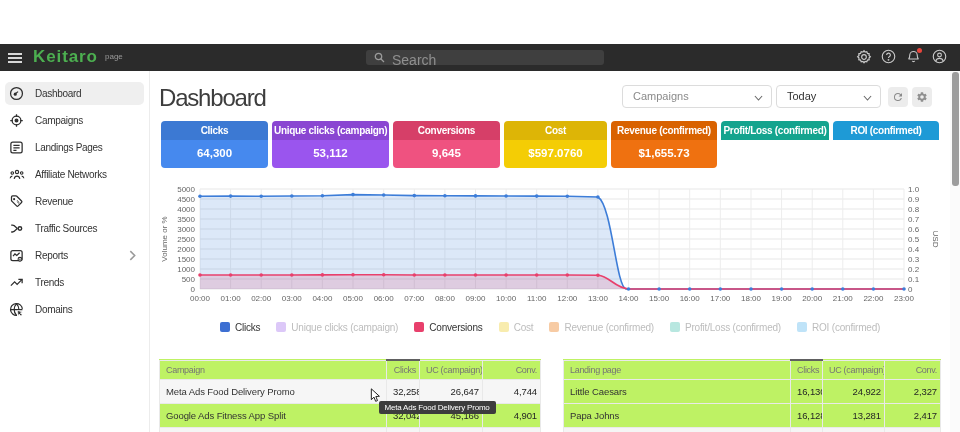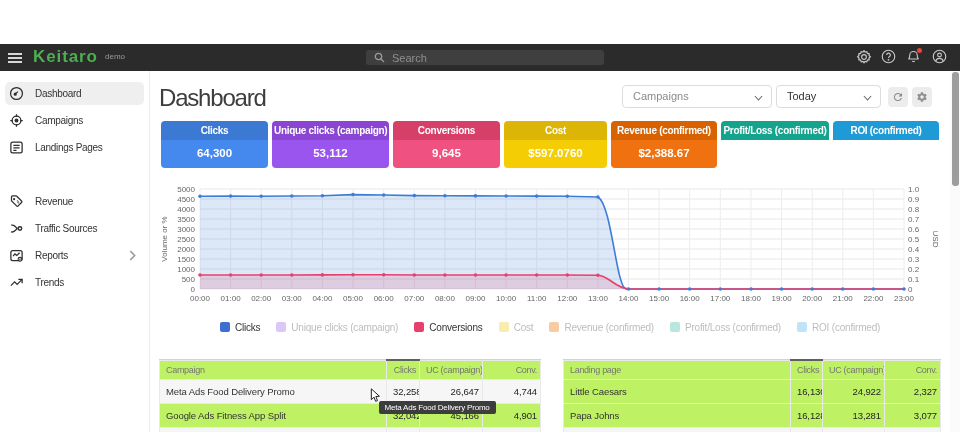--- a/index.html
+++ b/index.html
@@ -6,21 +6,21 @@
   html,body { width:960px; height:432px; overflow:hidden; font-family:"Liberation Sans", sans-serif; background:#fff; }
   #page { position:relative; width:960px; height:400px;margin-top:44px; }
   .abs { position:absolute; }
 
   
   #topbar { left:0; top:0; width:960px; height:27px; background:#2b2b2b; }
   #burger div { width:14px; height:1.8px; background:#d8d8d8; margin-bottom:2.4px; }
   #logo { left:33px; top:3px; font-size:17px; font-weight:bold; color:#4caf50; letter-spacing:0.9px; }
   #demo { left:105px; top:8px; font-size:8px; color:#9a9a9a; }
   #search { left:366px; top:6px; width:238px; height:15px; background:#3f3f3f; border-radius:3px; }
-  #search span { position:absolute; left:26px; top:2px; font-size:11px; color:#8f8f8f; }
+  #search span { position:absolute; left:26px; top:2px; font-size:14px; color:#8f8f8f; }
 
   
   #sidebar { left:0; top:27px; width:150px; height:405px; background:#fff; border-right:1px solid #ececec; }
   .sideitem { position:absolute; left:0; width:150px; height:27px; }
   .sideitem .ic { position:absolute; left:9px; top:6px; }
   .sideitem .lbl { position:absolute; left:35px; top:7.5px; font-size:10px; letter-spacing:-0.3px; color:#333; }
   #selpill { left:5px; top:11px; width:139px; height:23px; background:#efefef; border-radius:5px; }
 
   
   #title { left:159px; top:40px; font-size:24px; color:#3d3d3d; font-weight:400; letter-spacing:-1.2px; }
@@ -62,21 +62,21 @@
 <body>
 <div id="page">
 
   <div class="abs" id="topbar">
     <div class="abs" id="burger" style="left:8px; top:9px;">
         <div></div>
         <div></div>
         <div></div>
       </div>
     <div class="abs" id="logo">Keitaro</div>
-    <div class="abs" id="demo">demo</div>
+    <div class="abs" id="demo">page</div>
     <div class="abs" id="search">
       <svg class="abs" style="left:8px;top:2px" width="11" height="11" viewBox="0 0 11 11">
           <circle cx="4.5" cy="4.5" r="3.2" fill="none" stroke="#9a9a9a" stroke-width="1.3"></circle>
           <line x1="7" y1="7" x2="10" y2="10" stroke="#9a9a9a" stroke-width="1.3"></line>
         </svg>
       <span>Search</span>
     </div>
 
     <svg class="abs" style="left:856px;top:5px" width="16" height="16" viewBox="0 0 24 24" fill="none" stroke="#c9c9c9" stroke-width="1.8">
         <path d="M12 8.5a3.5 3.5 0 1 0 0 7 3.5 3.5 0 0 0 0-7z"></path>
@@ -117,20 +117,31 @@
         </svg>
       <div class="lbl">Campaigns</div>
     </div>
     <div class="sideitem" style="top:63px">
       <svg class="ic" width="15" height="15" viewBox="0 0 24 24" fill="none" stroke="#2d2d2d" stroke-width="2">
           <rect x="3" y="3.5" width="18" height="17" rx="3"></rect>
           <path d="M7 8.5h10M7 12.5h10M7 16.5h5"></path>
         </svg>
       <div class="lbl">Landings Pages</div>
     </div>
+    <div class="sideitem" style="top:90px">
+      <svg class="ic" width="16" height="15" viewBox="0 0 24 24" fill="none" stroke="#2d2d2d" stroke-width="1.8">
+          <circle cx="12" cy="8" r="2.6"></circle>
+          <path d="M7.5 19c.5-3 2.4-4.5 4.5-4.5s4 1.5 4.5 4.5"></path>
+          <circle cx="4.5" cy="9.5" r="2"></circle>
+          <path d="M1 18c.4-2.3 1.8-3.5 3.5-3.5"></path>
+          <circle cx="19.5" cy="9.5" r="2"></circle>
+          <path d="M23 18c-.4-2.3-1.8-3.5-3.5-3.5"></path>
+        </svg>
+      <div class="lbl">Affiliate Networks</div>
+    </div>
     <div class="sideitem" style="top:117px">
       <svg class="ic" width="15" height="15" viewBox="0 0 24 24" fill="none" stroke="#2d2d2d" stroke-width="2">
           <path d="M4 4.8A1.8 1.8 0 0 1 5.8 3h5.4a1.8 1.8 0 0 1 1.27.53l7.6 7.6a1.8 1.8 0 0 1 0 2.54l-5.4 5.4a1.8 1.8 0 0 1-2.54 0l-7.6-7.6A1.8 1.8 0 0 1 4 10.2V4.8z"></path>
           <circle cx="8.2" cy="8.2" r="1.7" fill="#2d2d2d" stroke="none"></circle>
           <path d="M12.5 11.2c1.2-1 3 .2 2 1.5s1 2.5 2 1.4" stroke-width="1.5"></path>
         </svg>
       <div class="lbl">Revenue</div>
     </div>
     <div class="sideitem" style="top:144px">
       <svg class="ic" width="15" height="15" viewBox="0 0 24 24" fill="none" stroke="#2d2d2d" stroke-width="2.2">
@@ -151,20 +162,28 @@
           <path d="M2 1l4 4-4 4"></path>
         </svg>
     </div>
     <div class="sideitem" style="top:198px">
       <svg class="ic" width="15" height="15" viewBox="0 0 24 24" fill="none" stroke="#2d2d2d" stroke-width="2">
           <path d="M3 17l6-6 4 4 8-8"></path>
           <path d="M15 7h6v6"></path>
         </svg>
       <div class="lbl">Trends</div>
     </div>
+    <div class="sideitem" style="top:225px">
+      <svg class="ic" width="15" height="15" viewBox="0 0 24 24" fill="none" stroke="#2d2d2d" stroke-width="2">
+          <path d="M21.4 11a9.5 9.5 0 1 0-8.6 10.4"></path>
+          <path d="M2.5 12h19M12 2.5c-5 5.5-5 13.5 0 19M12 2.5c2.5 2.8 3.8 6 3.8 9.5"></path>
+          <path d="M13.5 13.5l8 2.5-3.5 1.5 3 3-1.8 1.8-3-3-1.5 3.5z" fill="#2d2d2d" stroke="#fff" stroke-width="1"></path>
+        </svg>
+      <div class="lbl">Domains</div>
+    </div>
   </div>
 
   <div class="abs" id="title">Dashboard</div>
   <div class="sel" style="left:622px; width:150px;">Campaigns
     <svg class="chev" viewBox="0 0 10 10" fill="none" stroke="#666" stroke-width="1.3">
         <path d="M0.5 2.5l4.5 5 4.5-5"></path>
       </svg>
   </div>
   <div class="sel" style="left:776px; width:105px; color:#333;">Today
     <svg class="chev" viewBox="0 0 10 10" fill="none" stroke="#666" stroke-width="1.3">
@@ -194,21 +213,21 @@
     <div class="card">
         <div class="h" style="background:#d63f68">Conversions</div>
         <div class="v" style="background:#ef5280">9,645</div>
       </div>
     <div class="card">
         <div class="h" style="background:#ddb506">Cost</div>
         <div class="v" style="background:#f4cd05">$597.0760</div>
       </div>
     <div class="card">
         <div class="h" style="background:#d96200">Revenue (confirmed)</div>
-        <div class="v" style="background:#ef7110">$2,388.67</div>
+        <div class="v" style="background:#ef7110">$1,655.73</div>
       </div>
     <div class="card">
         <div class="h" style="background:#14a48e">Profit/Loss (confirmed)</div>
       </div>
     <div class="card">
         <div class="h" style="background:#1e9ad6">ROI (confirmed)</div>
       </div>
   </div>
 
   <div class="abs" id="chart" style="left:150px; top:135px; width:800px; height:160px;">
@@ -395,21 +414,21 @@
     <tr>
           <td>Little Caesars</td>
           <td class="num bold">16,130</td>
           <td class="num bold">24,922</td>
           <td class="num bold">2,327</td>
         </tr>
     <tr>
           <td>Papa Johns</td>
           <td class="num bold">16,128</td>
           <td class="num bold">13,281</td>
-          <td class="num bold">3,077</td>
+          <td class="num bold">2,417</td>
         </tr>
     <tr class="foot">
           <td></td>
           <td class="num">32,258</td>
           <td class="num">26,647</td>
           <td class="num">4,744</td>
         </tr>
   </tbody>
     </table>
 

